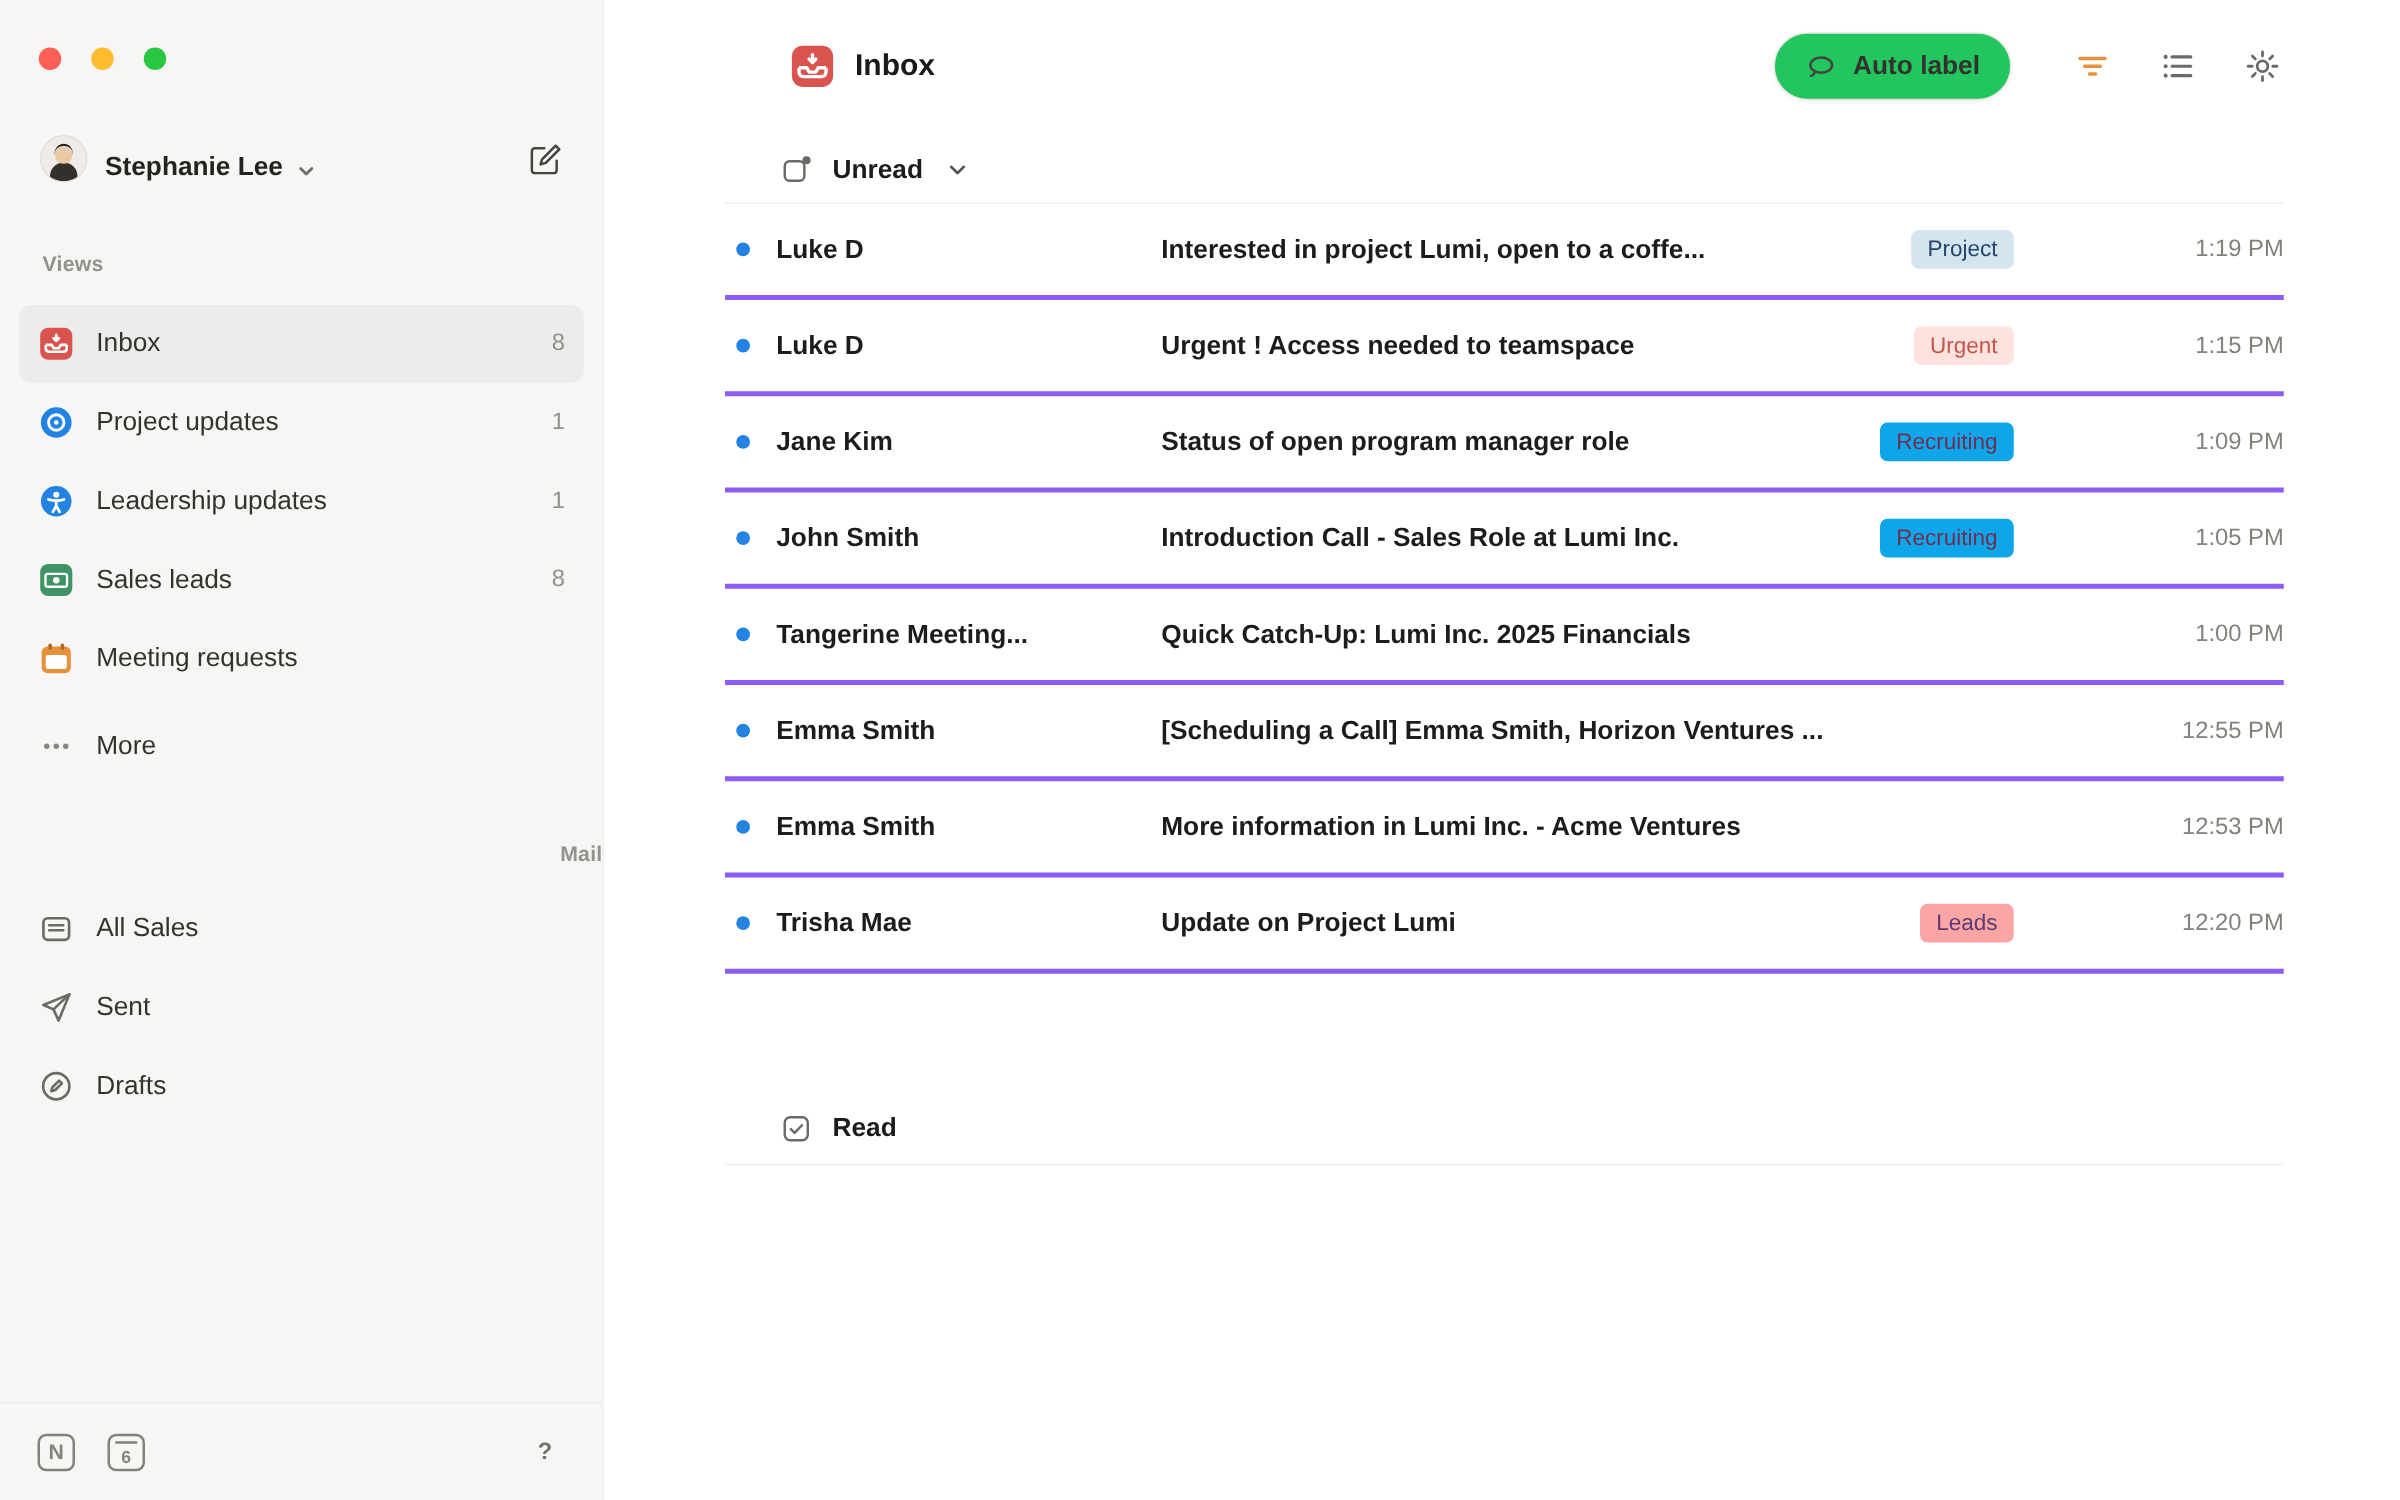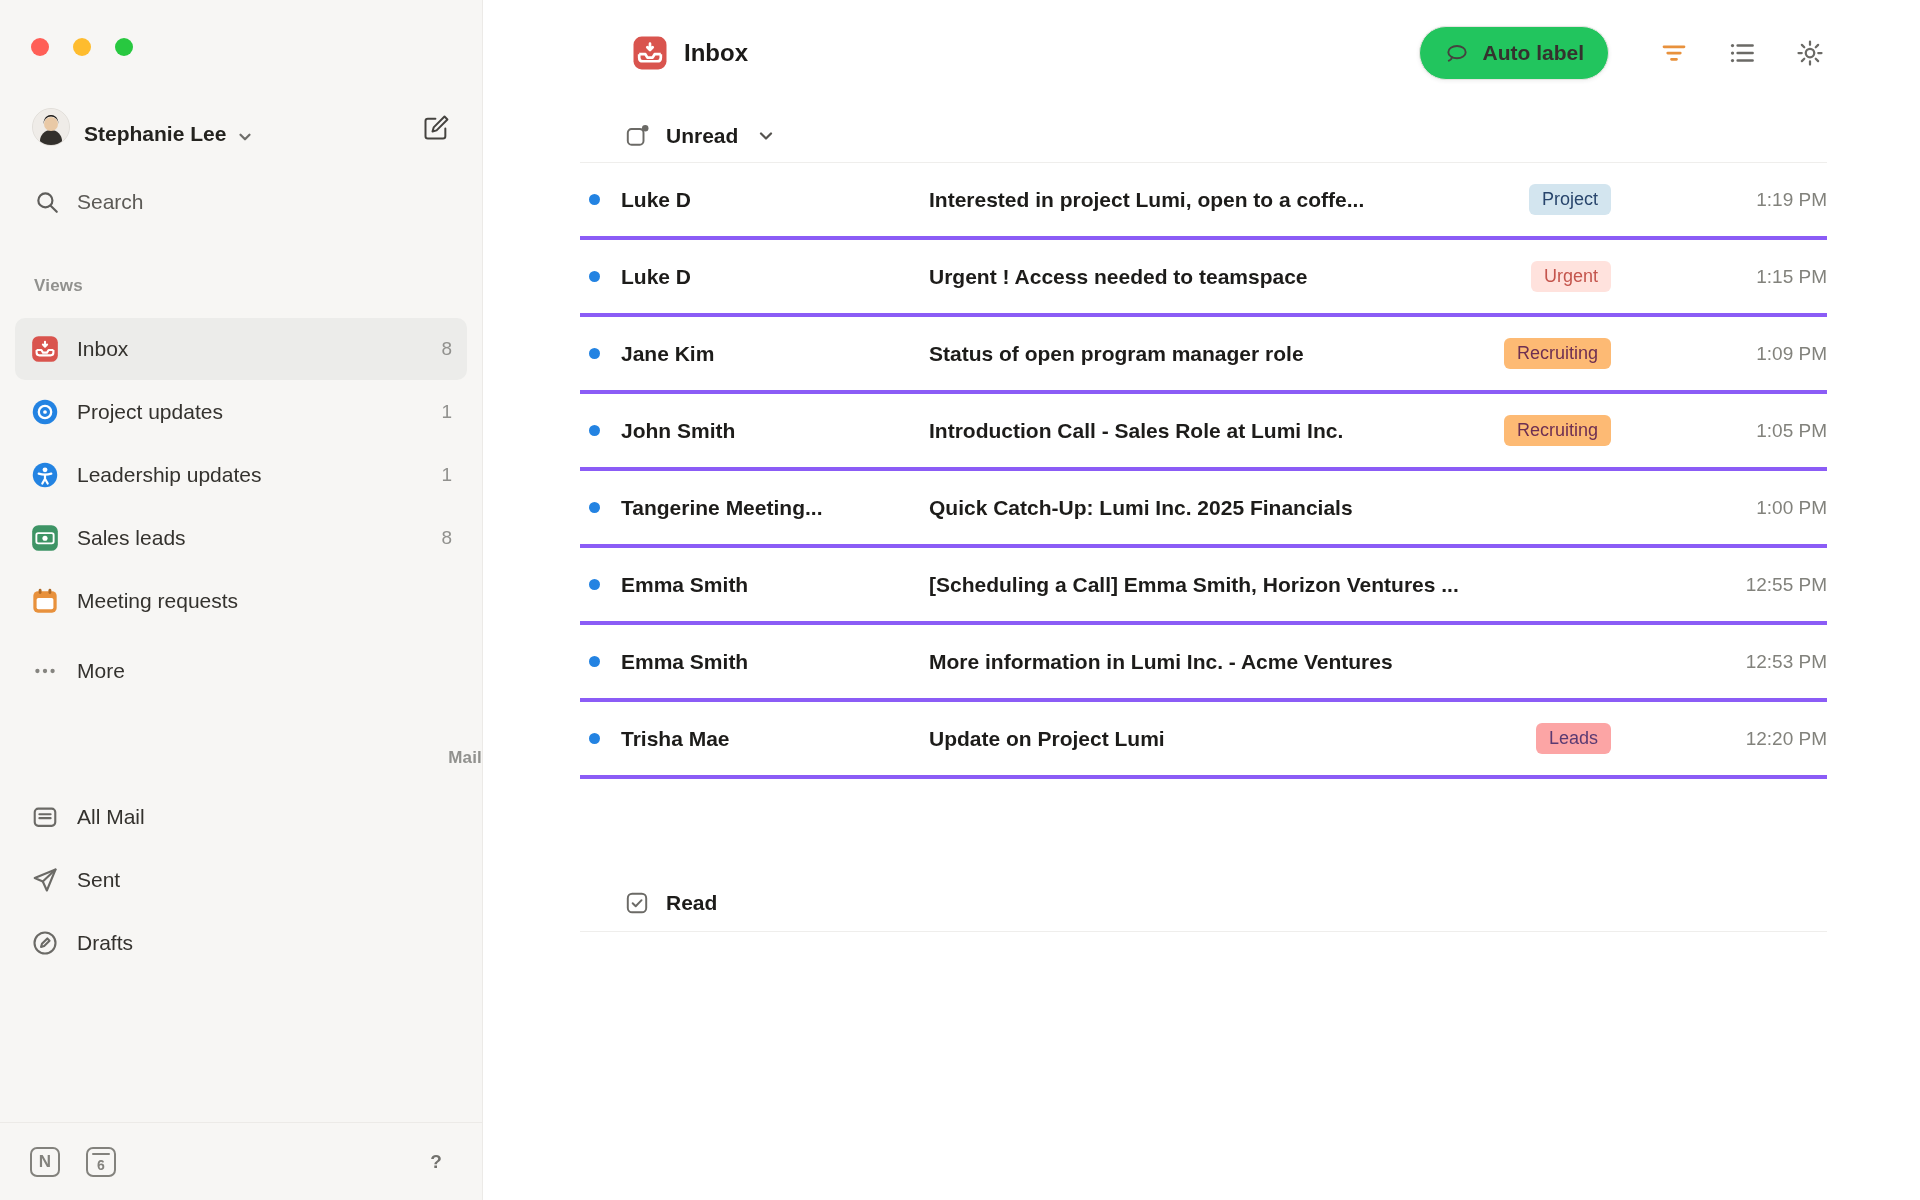--- a/index.html
+++ b/index.html
@@ -79,21 +79,21 @@
   .group-title{font-size:21px;font-weight:700;color:#1d1c1a;}
   .group-chev{display:flex;align-items:center;margin-left:2px;}
 
   .email-row{display:flex;align-items:center;height:77px;border-bottom:4px solid #8b5cf6;box-sizing:border-box;}
   .dot{width:11px;height:11px;border-radius:50%;background:#2383e2;flex:0 0 11px;margin:0 21px 0 9px;}
   .sender{width:308px;flex:0 0 308px;font-size:21px;font-weight:700;color:#1d1c1a;white-space:nowrap;overflow:hidden;}
   .subject{flex:1;font-size:21px;font-weight:600;color:#1d1c1a;white-space:nowrap;overflow:hidden;padding-right:20px;}
   .badge{font-size:18px;font-weight:500;padding:5px 13px;border-radius:6px;margin-right:86px;white-space:nowrap;margin-left:32px;}
   .badge-blue{background:#d3e5ef;color:#28456c;}
   .badge-red{background:#ffe2dd;color:#c4554d;}
-  .badge-pink{background:#fdba74;color:#6e2f52;}
+  .badge-pink{background:#0ea5e9;color:#6e2f52;}
   .badge-purple{background:#fca5a5;color:#5a3a72;}
   .time{width:130px;flex:0 0 130px;text-align:right;font-size:19px;color:#82827c;}
 </style>
 </head>
 <body>
 
 <div class="app">
 
   <aside class="sidebar">
 
@@ -119,29 +119,20 @@
           </svg>
       </span>
       <button class="compose-btn">
         <svg width="28" height="28" viewBox="0 0 24 24" fill="none" stroke="#45433f" stroke-width="1.7" stroke-linecap="round" stroke-linejoin="round">
           <path d="M20 12.5V19a2 2 0 0 1-2 2H5a2 2 0 0 1-2-2V6a2 2 0 0 1 2-2h6.5"></path>
           <path d="M9 15l1-3.5L19.3 2.2l2.5 2.5L12.5 14 9 15z"></path>
         </svg>
       </button>
     </div>
 
-    <div class="search-row">
-      <span style="display:flex;">
-        <svg width="26" height="26" viewBox="0 0 24 24" fill="none" stroke="#5f5e5b" stroke-width="2" stroke-linecap="round">
-            <circle cx="10.5" cy="10.5" r="6.5"></circle>
-            <line x1="15.6" y1="15.6" x2="21" y2="21"></line>
-          </svg>
-      </span>
-      <span class="search-label">Search</span>
-    </div>
 
     <div class="section-label">Views</div>
 
     <nav class="nav">
 
       <div class="side-item selected">
         <span class="ico">
           <svg width="28" height="28" viewBox="0 0 24 24">
             <rect x="1" y="1" width="22" height="22" rx="5.5" fill="#d9544e"></rect>
             <path d="M4.8 12.8h4.1l1.4 2.3h3.4l1.4-2.3h4.1" fill="none" stroke="#fff" stroke-width="1.8" stroke-linejoin="round"></path>
@@ -220,21 +211,21 @@
     <div class="section-label mail">Mail</div>
 
     <nav class="nav mail-nav">
       <div class="side-item">
         <span class="ico">
           <svg width="28" height="28" viewBox="0 0 24 24" fill="none" stroke="#6b6a66" stroke-width="1.8" stroke-linecap="round" stroke-linejoin="round">
             <rect x="3.2" y="4.8" width="17.6" height="14.8" rx="3"></rect>
             <path d="M7.2 9.6h9.6M7.2 13h9.6"></path>
           </svg>
         </span>
-        <span class="lbl">All Mail</span>
+        <span class="lbl">All Sales</span>
         <span class="cnt"></span>
       </div>
       <div class="side-item">
         <span class="ico">
           <svg width="28" height="28" viewBox="0 0 24 24" fill="none" stroke="#6b6a66" stroke-width="1.8" stroke-linecap="round" stroke-linejoin="round">
             <path d="M21 3L3.2 10.3l6.9 3L13.6 21 21 3z"></path>
             <path d="M10.1 13.3L21 3"></path>
           </svg>
         </span>
         <span class="lbl">Sent</span>

